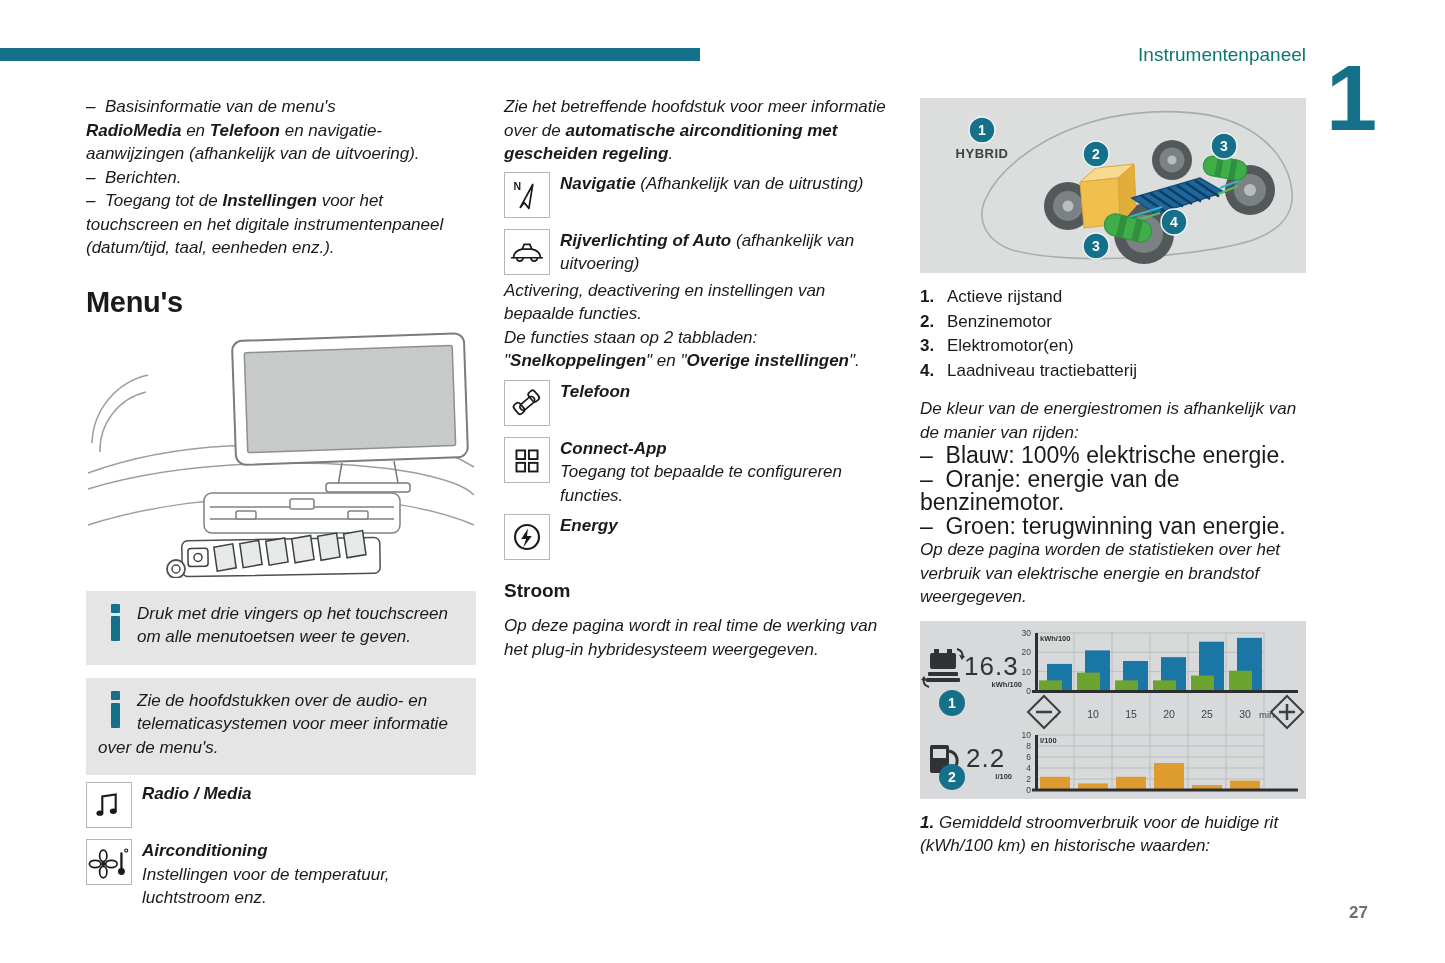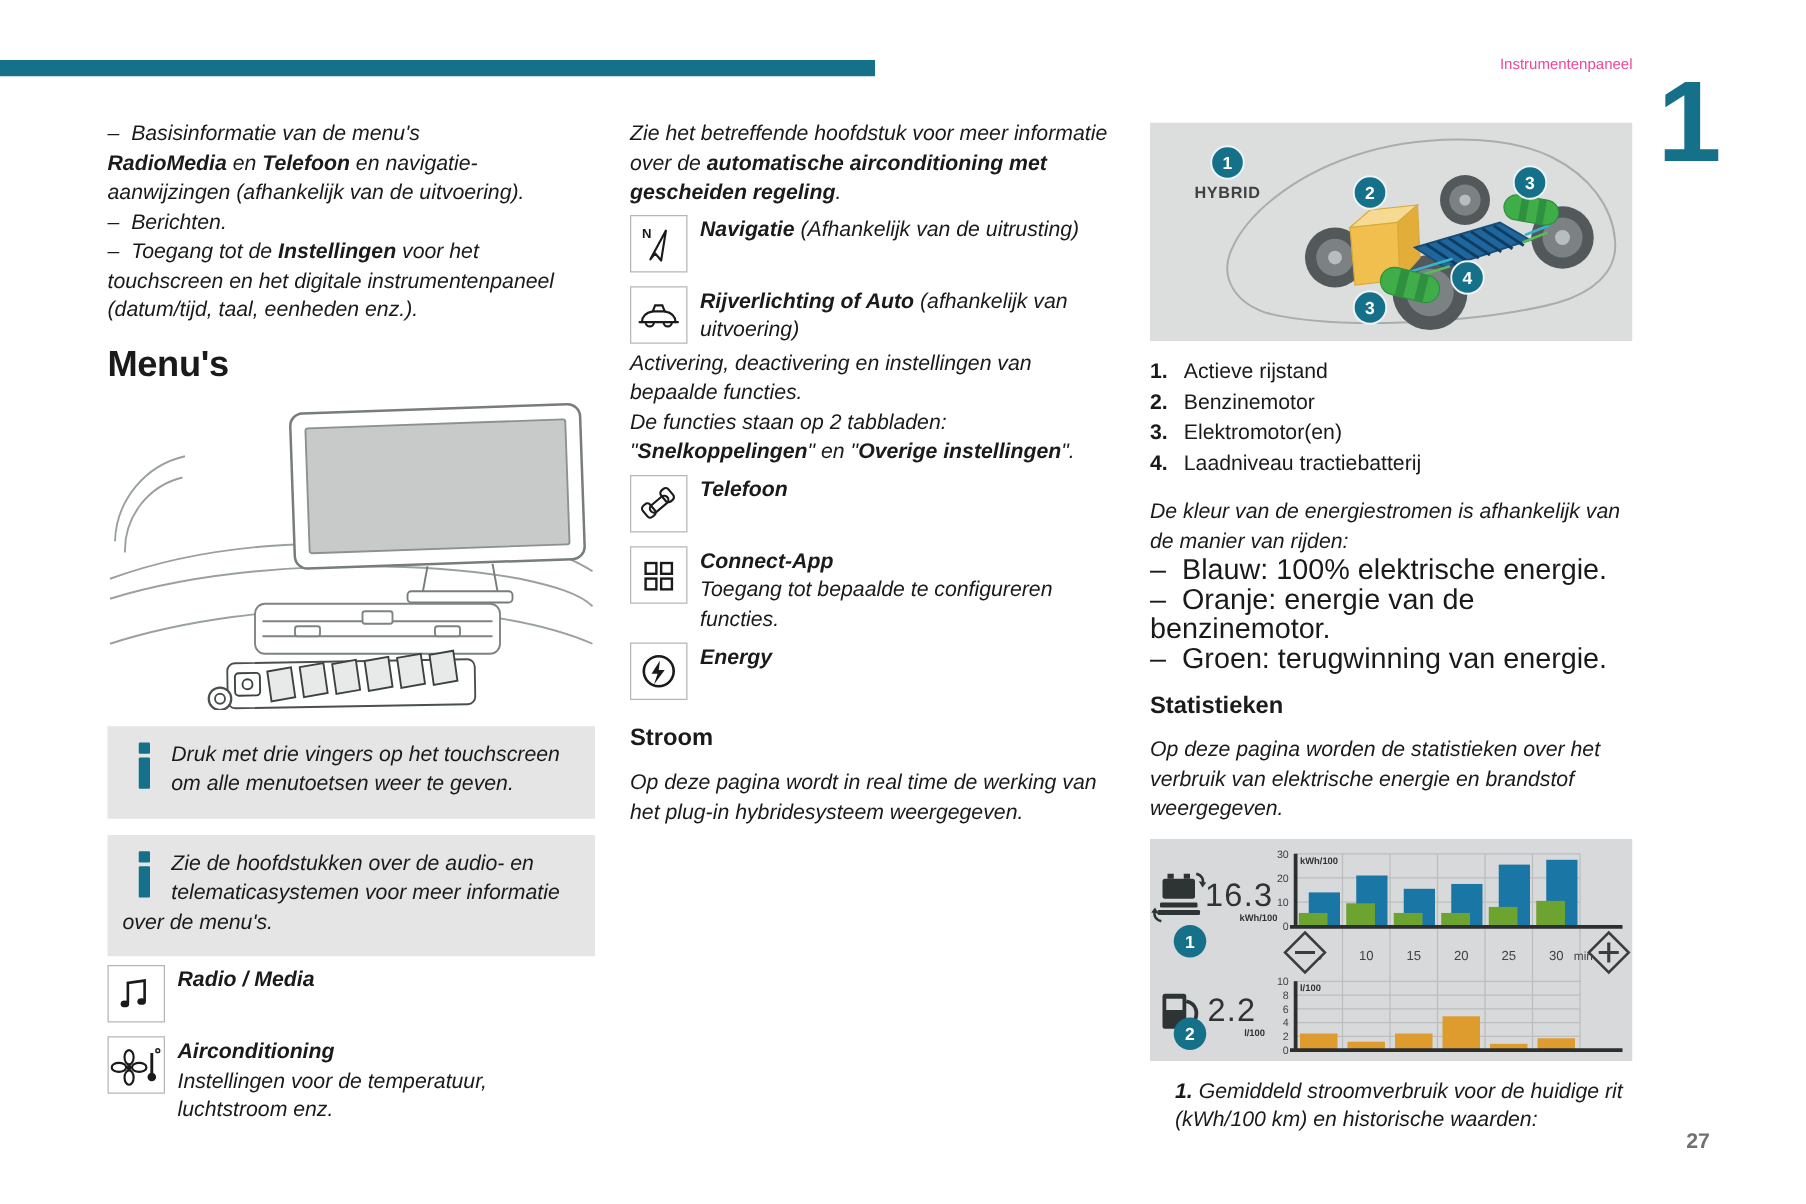--- a/index.html
+++ b/index.html
@@ -1,42 +1,42 @@
 <!DOCTYPE html>
 <html><head>
 <meta charset="utf-8">
 <style>
   html,body{margin:0;padding:0;width:1445px;height:963px;overflow:hidden;background:#fff;}
   body{font-family:"Liberation Sans",sans-serif;color:#1a1a1a;position:relative;}
   .topbar{position:absolute;left:0;top:48px;width:700px;height:13px;background:#15718a;}
-  .header-title{position:absolute;top:44px;right:139px;font-size:12px;color:#ec4899;}
+  .header-title{position:absolute;top:44px;right:139px;font-size:19px;color:#0f766e;}
   .chapter-num{position:absolute;top:52px;left:1326px;font-size:92px;font-weight:bold;color:#15718a;line-height:1;}
   .page-num{position:absolute;left:1349px;top:903px;font-size:17px;font-weight:bold;color:#6e7073;}
   .col{position:absolute;}
   .col1{left:86px;top:95px;width:390px;}
   .col2{left:504px;top:95px;width:392px;}
   .col3{left:920px;top:92px;width:386px;}
   .para{font-size:17px;line-height:23.5px;margin:0;font-style:italic;}
-  .h1{font-size:29px;font-weight:bold;margin:16px 0 6px;letter-spacing:-0.3px;}
+  .h1{font-size:29px;font-weight:bold;margin:26px 0 6px;letter-spacing:-0.3px;}
   .h2{font-size:24px;font-weight:bold;margin:20px 0 14px;clear:both;}
   .h3{font-size:19px;font-weight:bold;margin:16px 0 12px;clear:both;}
   .illustration{display:block;margin:6px 0 8px;}
   .infobox{background:#e4e5e4;padding:11px 14px 16px 12px;margin-top:13px;overflow:hidden;}
   .i-icon{float:left;width:9px;margin:2px 17px 4px 13px;}
   .i-icon .dot{width:9px;height:9px;background:#15718a;border-radius:1px;}
   .i-icon .bar{width:9px;height:25px;background:#15718a;margin-top:3px;border-radius:1px;}
   .menu-item{clear:left;margin-top:7px;min-height:50px;}
   .icon-box{float:left;width:46px;height:46px;border:1px solid #b5b7b6;background:#fff;
             display:flex;align-items:center;justify-content:center;margin:0 10px 2px 0;box-sizing:border-box;}
   .legend{margin-top:12px;}
   .legend-row{font-size:17px;line-height:24.5px;}
   .legend-row b{display:inline-block;width:27px;}
   .dash-row{font-size:23px;line-height:23.5px;}
   .mt12{margin-top:12px;} .mt14{margin-top:14px;} .mt6{margin-top:6px;}
-  .caption{margin-top:12px;margin-left:20px;}
+  .caption{margin-top:12px;}
   svg text{font-family:"Liberation Sans",sans-serif;}
   .tick{font-size:8.5px;fill:#3f4343;}
   .xtick{font-size:10.5px;fill:#3f4343;}
   .xtick-min{font-size:9.5px;fill:#3f4343;}
   .unit-sm{font-size:7.5px;font-weight:bold;fill:#2e3333;}
   .big-val{font-size:26px;fill:#2e3333;letter-spacing:1px;}
   .badge-txt{font-size:14px;font-weight:bold;fill:#fff;}
   .hybrid-lbl{font-size:13px;font-weight:bold;fill:#3c4242;letter-spacing:0.5px;}
 </style>
 </head>
@@ -310,21 +310,20 @@
       <div class="legend-row"><b>2.</b><span>Benzinemotor</span></div>
       <div class="legend-row"><b>3.</b><span>Elektromotor(en)</span></div>
       <div class="legend-row"><b>4.</b><span>Laadniveau tractiebatterij</span></div>
     </div>
 
     <p class="para mt14">De kleur van de energiestromen is afhankelijk van de manier van rijden:</p>
     <div class="dash-row">–&nbsp; Blauw: 100% elektrische energie.</div>
     <div class="dash-row">–&nbsp; Oranje: energie van de benzinemotor.</div>
     <div class="dash-row">–&nbsp; Groen: terugwinning van energie.</div>
 
-    <div class="h3">Statistieken</div>
     <p class="para">Op deze pagina worden de statistieken over het verbruik van elektrische energie en brandstof weergegeven.</p>
 
     <svg id="stats-svg" class="illustration mt12" width="386" height="178" viewBox="0 0 386 178">
       <rect x="0" y="0" width="386" height="178" fill="#d8d9da"></rect>
       <g id="grid-v">
           <line x1="154" y1="12" x2="154" y2="169" stroke="#bcbebd" stroke-width="1"></line>
           <line x1="192" y1="12" x2="192" y2="169" stroke="#bcbebd" stroke-width="1"></line>
           <line x1="230" y1="12" x2="230" y2="169" stroke="#bcbebd" stroke-width="1"></line>
           <line x1="268" y1="12" x2="268" y2="169" stroke="#bcbebd" stroke-width="1"></line>
           <line x1="306" y1="12" x2="306" y2="169" stroke="#bcbebd" stroke-width="1"></line>

